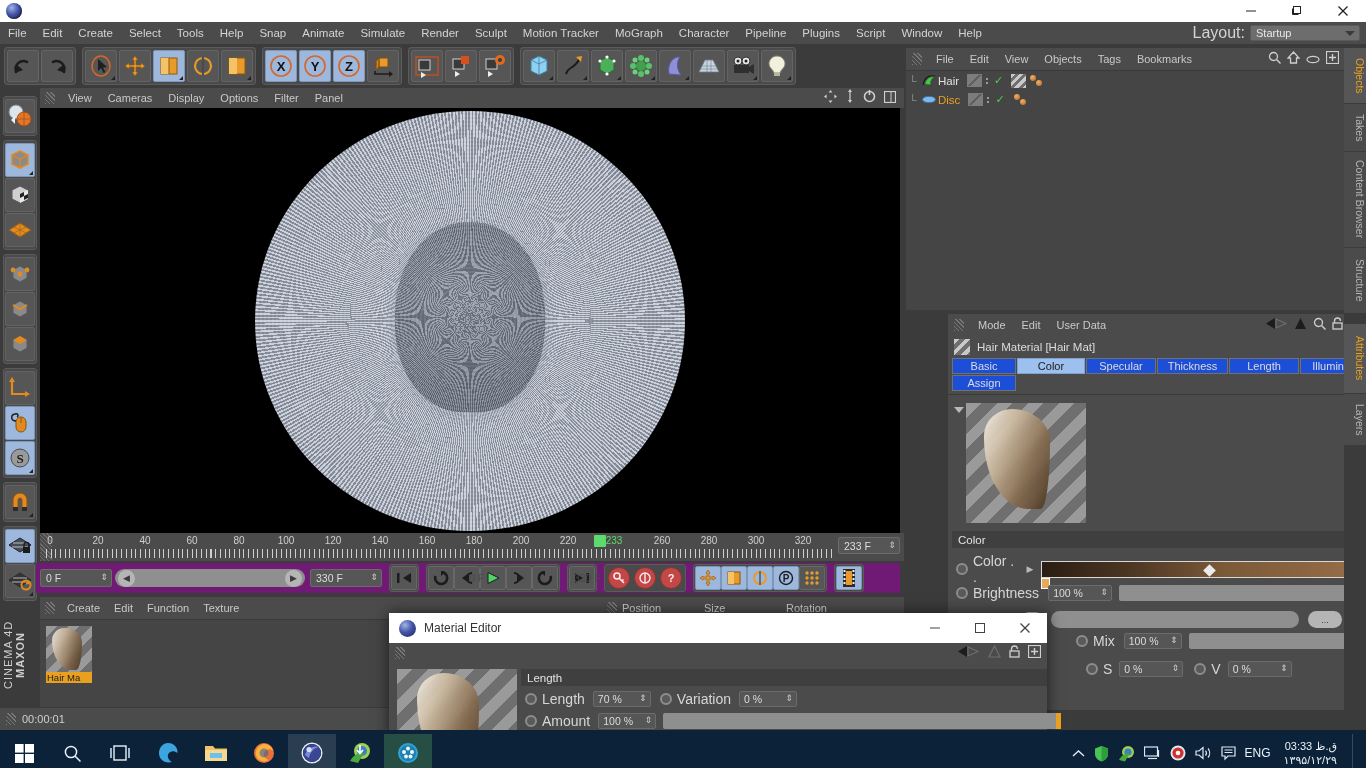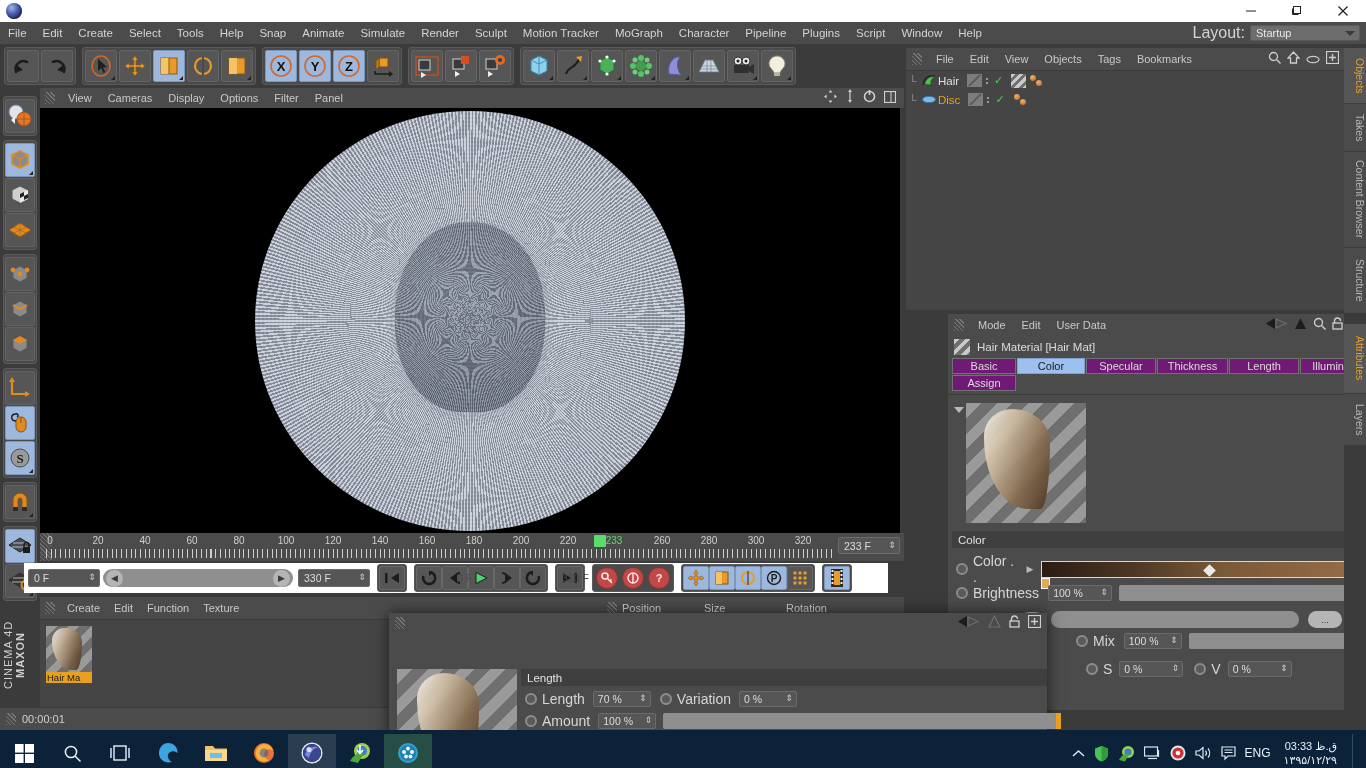--- a/index.html
+++ b/index.html
@@ -96,21 +96,21 @@
   .tlab { position:absolute; top:0; font-size:10px; color:#cfcfcf; transform:translateX(-50%); }
   .tlab.cur { color:#5bd96b; }
   #tlticks { position:absolute; left:0; top:14px; width:100%; height:9px; }
   #curmark { position:absolute; top:0px; width:12px; height:12px; background:#5ddb6d; border-radius:1px; }
   #frameField { position:absolute; left:838px; top:537px; width:62px; height:17px;
     background:#565656; border:1px solid #6b6b6b; border-radius:2px; font-size:10.5px;
     color:#dcdcdc; display:flex; align-items:center; padding-left:5px; }
   #frameField .spin { position:absolute; right:3px; top:2px; font-size:9px; color:#cfcfcf; }
 
   
-  #pb { position:absolute; left:24px; top:563px; width:864px; height:30px; background:#ffffff;
+  #pb { position:absolute; left:36px; top:563px; width:864px; height:30px; background:#701a75;
     display:flex; align-items:center; gap:3px; padding-left:4px; }
   .numfield { height:18px; background:#565656; border:1px solid #6b6b6b; border-radius:2px;
     font-size:10.5px; color:#dcdcdc; display:flex; align-items:center; padding-left:5px;
     position:relative; }
   .numfield .spin { position:absolute; right:3px; top:2px; font-size:9px; color:#cfcfcf; }
   #rangebar { width:190px; height:18px; background:#8f8f8f; border-radius:9px;
     display:flex; align-items:center; justify-content:space-between; padding:0 3px;
     font-size:10.5px; color:#4a4a4a; }
   .rnd { width:17px; height:17px; background:#b5b5b5; border-radius:50%;
     display:flex; align-items:center; justify-content:center; font-size:9px; color:#3a3a3a; }
@@ -182,21 +182,21 @@
   
   #attrmgr { position:absolute; left:948px; top:314px; width:438px; height:396px;
     background:#4b4b4b; }
   #attrTitle { position:absolute; left:0; top:22px; width:438px; height:22px;
     background:#4b4b4b; display:flex; align-items:center; padding-left:6px; gap:7px; }
   #attrTitle .msw { width:16px; height:16px;
     background:repeating-linear-gradient(135deg,#c9c9c9 0 4px,#6f6f6f 4px 8px); }
   #attrTitle .t { font-size:11.5px; color:#dcdcdc; }
   #attrTabs { position:absolute; left:0; top:44px; width:438px; display:flex; flex-wrap:wrap;
     padding-left:4px; gap:1px; }
-  .atab { height:16px; background:#701a75; border:1px solid #717171; font-size:11px;
+  .atab { height:16px; background:#1d4ed8; border:1px solid #717171; font-size:11px;
     color:#dcdcdc; display:flex; align-items:center; justify-content:center; padding:0 10px; }
   .atab.on { background:#9dc0ee; color:#1a1a1a; border-color:#7ea3d0; }
   #attrBody { position:absolute; left:0; top:80px; width:438px; height:316px;
     background:#4b4b4b; border-top:1px solid #3a3a3a; }
   #bigswatch { position:absolute; left:18px; top:8px; width:120px; height:120px;
     background:repeating-linear-gradient(135deg,#9a9a9a 0 11px,#6f6f6f 11px 22px); }
   #bigswatch .hair { position:absolute; left:18px; top:6px; width:66px; height:100px;
     background:linear-gradient(115deg, rgba(248,243,236,.92) 0%, rgba(205,188,163,.95) 30%,
       rgba(135,110,82,.96) 65%, rgba(72,52,33,.97) 100%);
     border-radius:45% 60% 15% 70% / 28% 34% 68% 74%; filter:blur(.5px); }
@@ -1080,20 +1080,42 @@
   <div class="vtab on" style="height:56px;">Objects</div>
   <div class="vtab" style="height:48px;">Takes</div>
   <div class="vtab" style="height:96px;">Content Browser</div>
   <div class="vtab" style="height:66px;">Structure</div>
   <div style="height:10px;background:#3b3b3b;"></div>
   <div class="vtab on" style="height:70px;">Attributes</div>
   <div class="vtab" style="height:52px;">Layers</div>
 </div>
 
 <div id="matedit">
+  <div id="meTitle">
+    <span class="ic"></span>
+    <span class="t">Material Editor</span>
+    <span class="ctrls">
+      <div>
+        <svg width="12" height="12" viewBox="0 0 12 12">
+            <line x1="1" y1="6" x2="11" y2="6" stroke="#444" stroke-width="1"></line>
+          </svg>
+      </div>
+      <div>
+        <svg width="12" height="12" viewBox="0 0 12 12">
+            <rect x="1.5" y="1.5" width="9" height="9" fill="none" stroke="#444" stroke-width="1"></rect>
+          </svg>
+      </div>
+      <div>
+        <svg width="12" height="12" viewBox="0 0 12 12">
+            <line x1="1.5" y1="1.5" x2="10.5" y2="10.5" stroke="#444" stroke-width="1.2"></line>
+            <line x1="10.5" y1="1.5" x2="1.5" y2="10.5" stroke="#444" stroke-width="1.2"></line>
+          </svg>
+      </div>
+    </span>
+  </div>
 
   <div id="meBar">
     <span class="grip"></span>
     <span class="icons">
       <span>
         <svg width="22" height="13" viewBox="0 0 22 13">
             <path d="M0 6.5 L9 1 L9 12 Z" fill="#1c1c1c"></path>
             <path d="M10 2 L20 6.5 L10 11 Z" fill="none" stroke="#6e6e6e" stroke-width="1.1"></path>
           </svg>
       </span>

